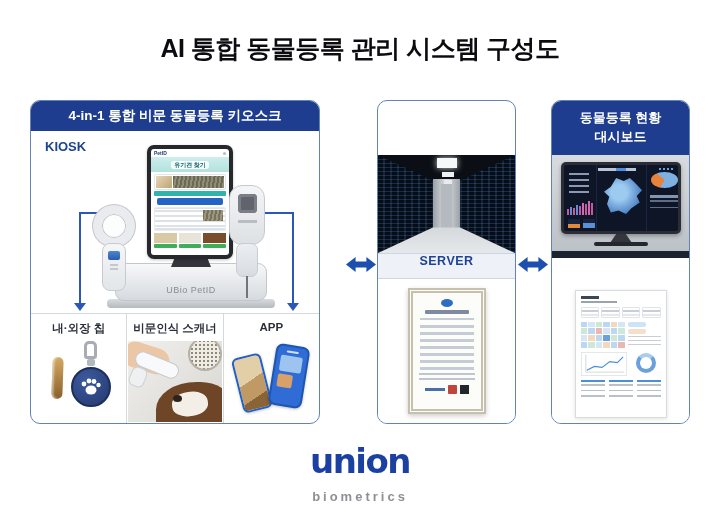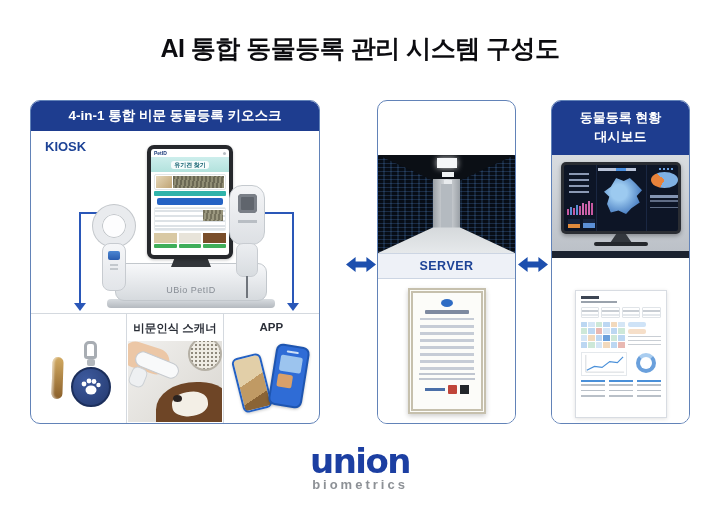--- a/index.html
+++ b/index.html
@@ -20,21 +20,21 @@
   .panel-left { left:30px; width:290px; }
   .panel-left .panel-header { height:30px; font-size:13.5px; }
   .panel-mid { left:377px; width:139px; }
   .panel-right { left:551px; width:139px; }
   .panel-mid .panel-header, .panel-right .panel-header { height:54px; font-size:13px; line-height:1.45; }
 
   .kiosk-label { position:absolute; left:14px; top:38px; color:#1d4396; font-weight:800; font-size:13px; }
 
   .section-bar { position:absolute; left:0; right:0; height:26px; background:#eef1f7;
     border-top:1px solid #ccd5e3; border-bottom:1px solid #ccd5e3;
-    display:flex; align-items:center; justify-content:center;
+    display:flex; align-items:flex-start; justify-content:center;
     color:#1d4396; font-weight:800; font-size:12.5px; letter-spacing:0.5px; }
 
   
   .harrow { position:absolute; width:30px; height:15px; background:#1d4fae;
     clip-path:polygon(0 50%,32% 0,32% 30%,68% 30%,68% 0,100% 50%,68% 100%,68% 70%,32% 70%,32% 100%); }
   .arrow-1 { left:346px; top:257px; }
   .arrow-2 { left:518px; top:257px; }
 
   
   .k { position:absolute; }
@@ -225,21 +225,21 @@
     border-top-color:#a9cdf0; }
   .rp-botrow { display:flex; gap:4px; }
   .rp-bot { flex:1; height:18px;
     background:linear-gradient(180deg,#4a90d9 0 2px,transparent 2px 4px),
                repeating-linear-gradient(180deg,transparent 0 4px,#b9c0c8 4px 5.5px); }
 
   
   .logo { position:absolute; left:0; top:445px; width:100%; text-align:center; }
   .logo-brand { font-family:"DejaVu Sans", sans-serif; font-size:34px; font-weight:800;
     color:#1c3fa2; letter-spacing:-1.5px; line-height:0.95; }
-  .logo-tag { font-size:13px; color:#8d9196; letter-spacing:3px; font-weight:600; margin-top:0px; }
+  .logo-tag { font-size:13px; color:#8d9196; letter-spacing:3px; font-weight:600; margin-top:12px; }
 </style>
 </head>
 <body>
 
 <div class="stage">
 
   <div class="main-title">AI 통합 동물등록 관리 시스템 구성도</div>
 
   <div class="panel panel-left">
     <div class="panel-header">4-in-1 통합 비문 동물등록 키오스크</div>
@@ -301,20 +301,21 @@
     </div>
     <div class="k k-scan-head">
       <div class="k-scan-lens"></div>
       <div class="k-scan-label"></div>
     </div>
     <div class="k k-scan-handle"></div>
     <div class="k k-scan-cable"></div>
 
     <div class="k-row">
       <div class="k-col">
+        <div class="k-col-h">내·외장 칩</div>
         <div class="k-art">
           <div class="chip-capsule"></div>
           <div class="tag-clasp"></div>
           <div class="tag-link"></div>
           <div class="tag-disc">
             <svg width="24" height="20" viewBox="0 0 24 20">
               <circle cx="5" cy="7" r="2.4" fill="#ffffff"></circle>
               <circle cx="10" cy="4" r="2.4" fill="#ffffff"></circle>
               <circle cx="15" cy="4.5" r="2.4" fill="#ffffff"></circle>
               <circle cx="19.5" cy="8" r="2.2" fill="#ffffff"></circle>

